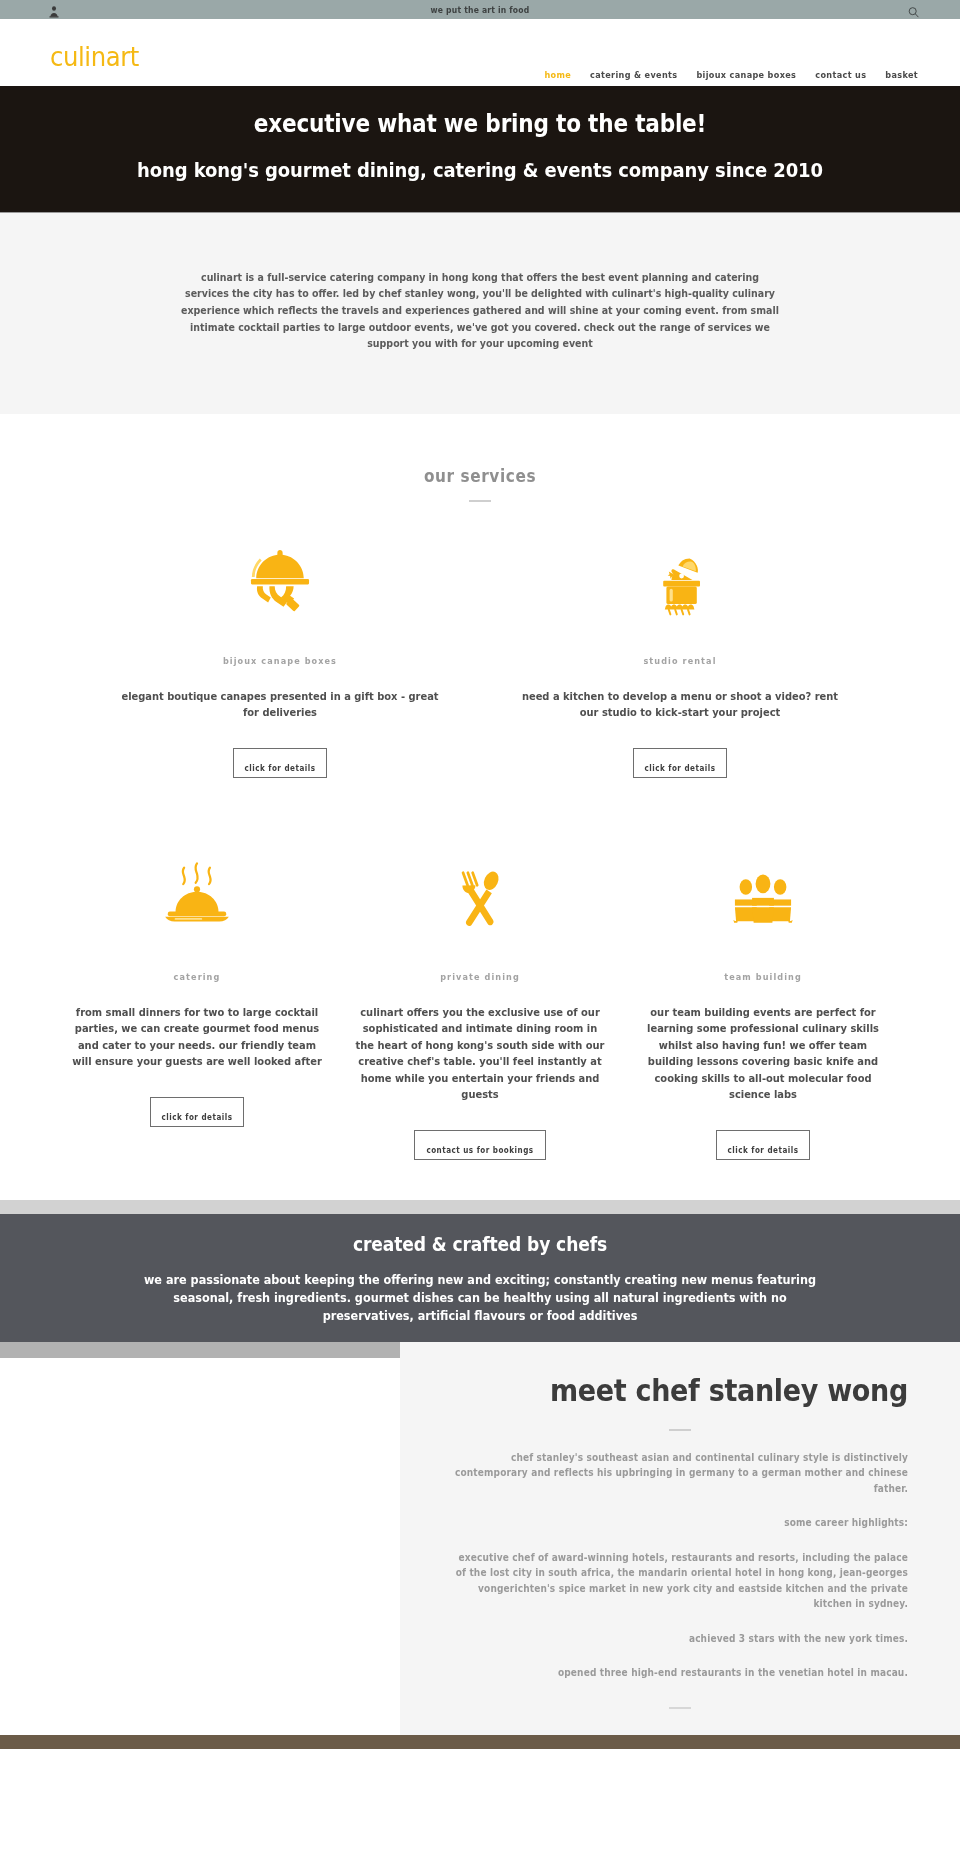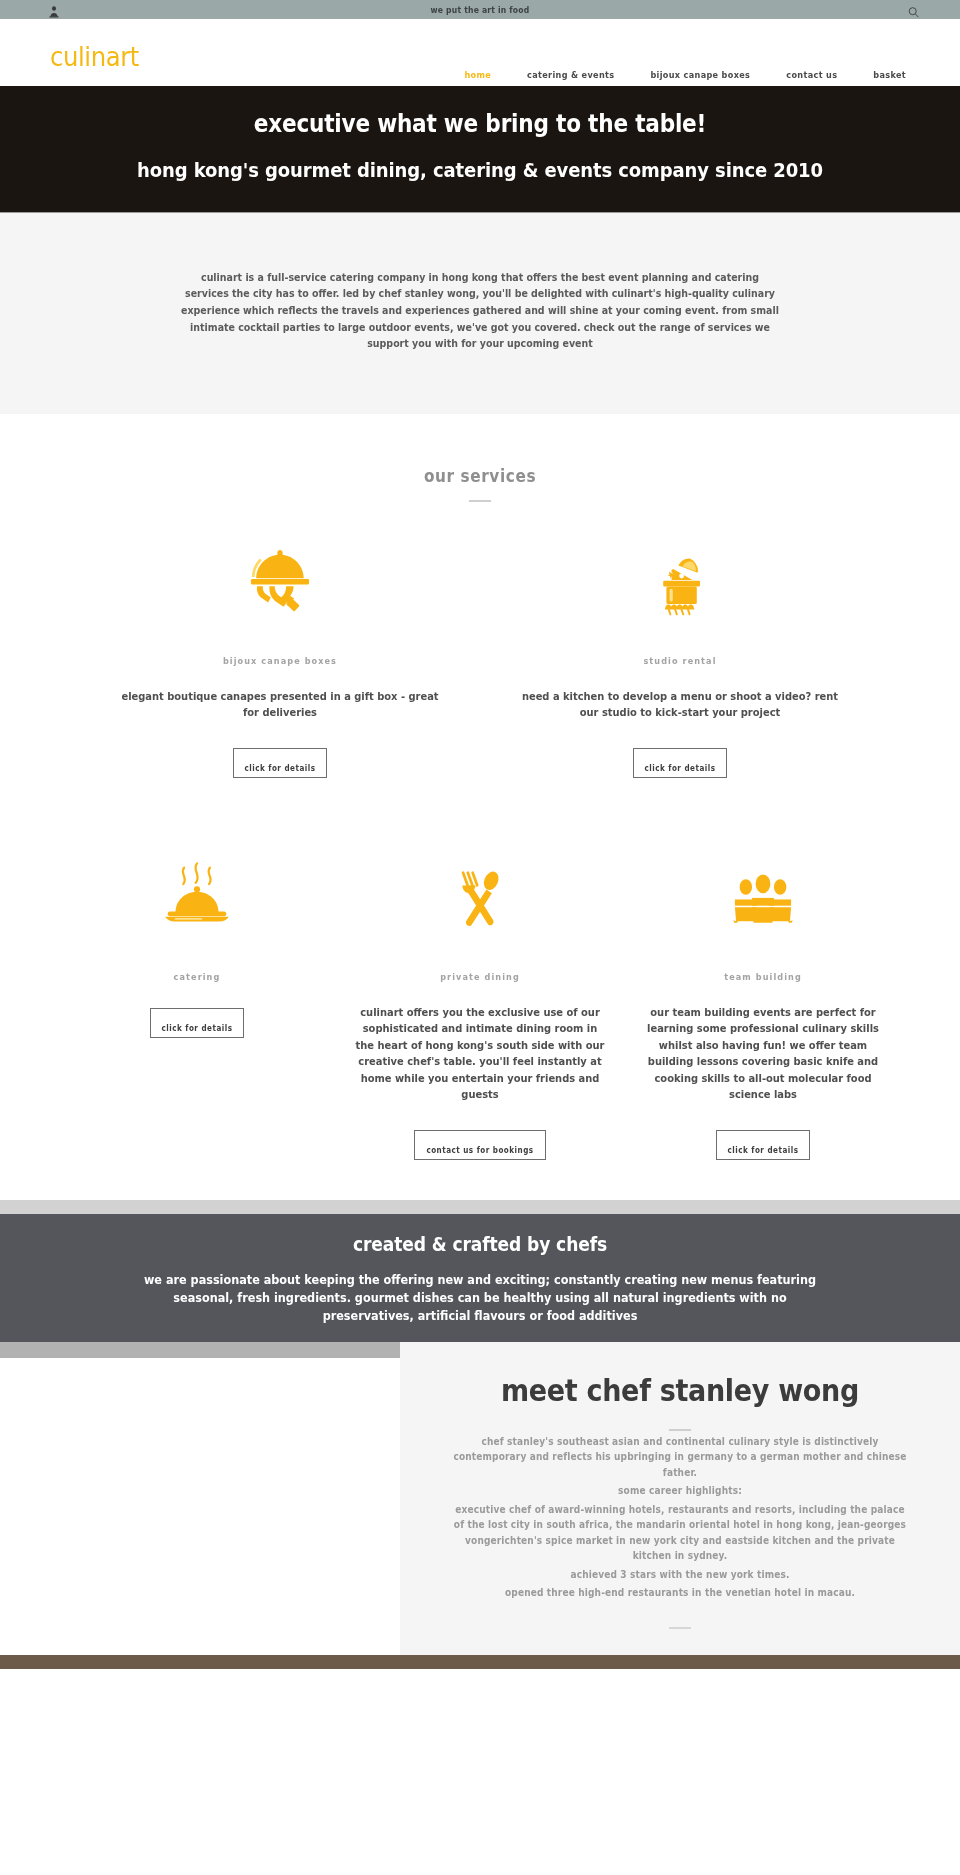--- a/index.html
+++ b/index.html
@@ -34,22 +34,22 @@
   
   .header {
     background: #fff; height: 67px; position: relative; border-bottom: 0;
   }
   .brand {
     position: absolute; left: 50px; top: 22px;
     font-size: 27px; color: #f5b914; font-weight: 400; letter-spacing: -0.4px;
     font-family: "DejaVu Sans Condensed", "Liberation Sans", sans-serif;
   }
   .nav {
-    position: absolute; right: 54px; bottom: 6px;
-    display: flex; gap: 36px; align-items: flex-start;
+    position: absolute; right: 42px; bottom: 6px;
+    display: flex; gap: 19px; align-items: flex-start;
   }
   .nav a {
     font-size: 9px; font-weight: 700; letter-spacing: .35px;
     color: #4a4a4a; text-decoration: none; white-space: nowrap;
   }
   .nav a.active { color: #f5b914; }
 
   
   .hero {
     background: #1b1511; color: #fff;
@@ -123,29 +123,29 @@
     font-size: 12.5px; font-weight: 700; line-height: 1.45;
   }
 
   
   .chef { display: flex; align-items: stretch; }
   .chef-photo {
     width: 400px; background: #ffffff; position: relative;
   }
   .chef-photo .photo-top { height: 16px; background: #b2b2b2; }
   .chef-body {
-    flex: 1; background: #f5f5f5; padding: 28px 52px 26px; text-align: center;
+    flex: 1; background: #f5f5f5; padding: 28px 52px 26px; text-align: right;
   }
   .chef-body h2 {
     font-size: 30px; font-weight: 700; color: #3c3c3c; line-height: 1.42;
     letter-spacing: -0.3px;
   }
   .chef-div { width: 22px; height: 2px; background: #cfcfcf; margin: 16px auto 0; }
   .chef-body p {
-    margin-top: 3px; font-size: 10px; font-weight: 700;
+    margin-top: 19px; font-size: 10px; font-weight: 700;
     line-height: 1.55; color: #9a9a9a; letter-spacing: .15px;
   }
   .chef-bottom-div { width: 22px; height: 2px; background: #d7d7d7; margin: 26px auto 0; }
 
   .footer-bar { height: 14px; background: #6b5b48; }
 </style>
 </head>
 <body>
 
 <div class="topbar">
@@ -244,20 +244,21 @@
           <path d="M50 11c-3.5 5-1 8.5 0 12s1.5 7-1.5 10.5" stroke="#f9b414" stroke-width="2.6" fill="none" stroke-linecap="round"></path>
           <path d="M65 16c-3 4-1 7 0 10s1.5 6-1 9" stroke="#f9b414" stroke-width="2.6" fill="none" stroke-linecap="round"></path>
           <circle cx="50" cy="41" r="3.6"></circle>
           <path d="M50 44c-14 0-25 10.5-25 23.5h50C75 54.5 64 44 50 44z"></path>
           <rect x="16" y="67" width="68" height="5.5" rx="2.5"></rect>
           <path d="M13 73c2 3.5 6 5.5 11 5.5h52c5 0 9-2 11-5.5z"></path>
           <rect x="24" y="74.5" width="32" height="2" rx="1" fill="#ffe08a"></rect>
         </svg>
       </div>
       <div class="cat">catering</div>
+      <div class="desc">from small dinners for two to large cocktail parties, we can create gourmet food menus and cater to your needs. our friendly team will ensure your guests are well looked after</div>
       <div class="btn-wrap">
         <button class="btn">click for details</button>
       </div>
     </div>
 
     <div class="card">
       <div class="icon-wrap">
         <svg viewBox="0 0 100 100" width="80" height="80" fill="#f9b414">
           <g>
             <rect x="30" y="14" width="3.4" height="20" rx="1.7" transform="rotate(-20 31 24)"></rect>

